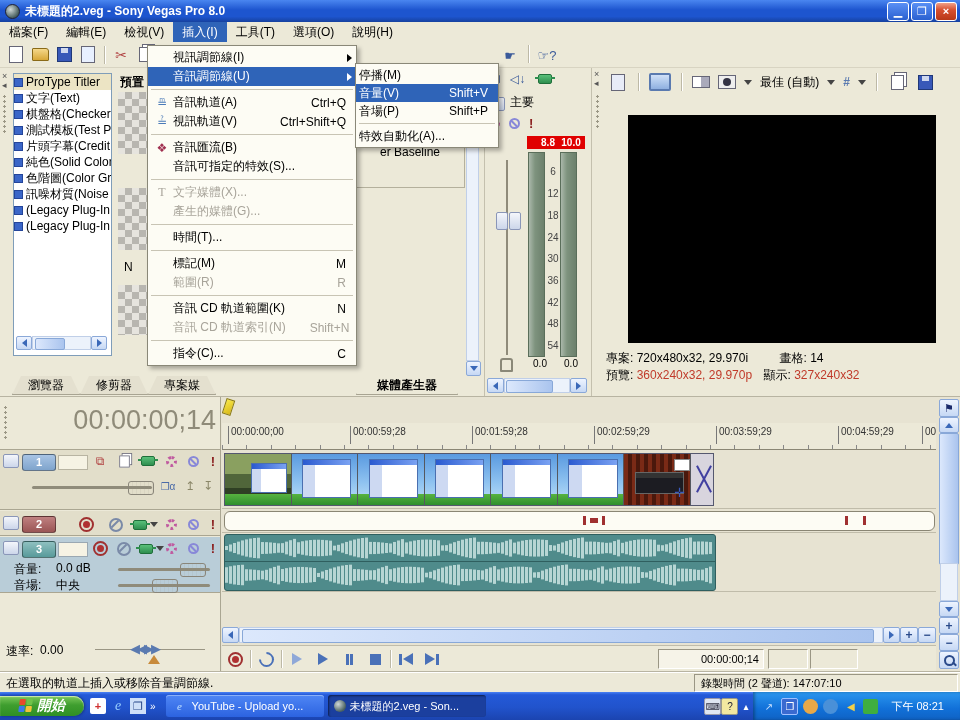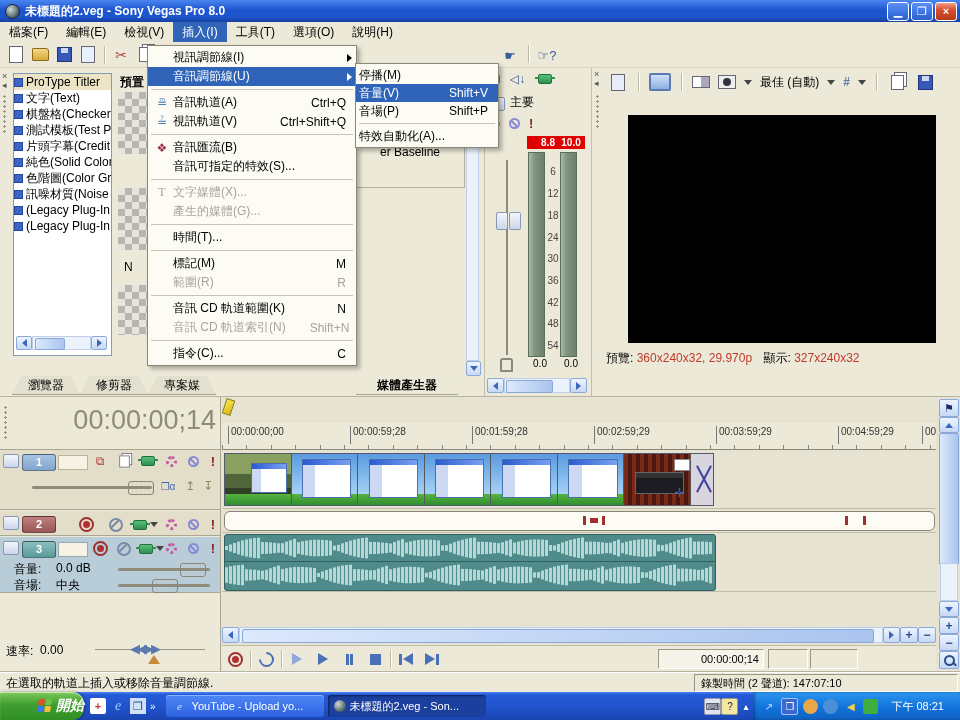--- a/index.html
+++ b/index.html
@@ -96,22 +96,22 @@
   .tbtn{width:26px;height:22px;display:flex;align-items:center;justify-content:center;gap:1px;}
   .pbar{width:3px;height:11px;background:#4a71b8;}
   .ptri{width:0;height:0;border-top:6px solid transparent;border-bottom:6px solid transparent;border-left:10px solid #4a71b8;}
   .ptri.pale{border-left-color:#8fa8d8;}
   .stopsq{width:11px;height:11px;background:#4a71b8;}
   .loopc{width:11px;height:11px;border:2px solid #4a71b8;border-left-color:transparent;border-radius:50%;transform:rotate(45deg);}
   
   .statusbar{left:0;top:672px;width:960px;height:20px;background:#ece9d8;border-top:1px solid #fff;box-shadow:0 -1px 0 #b8b4a2;display:flex;align-items:center;}
   .scell{border:1px solid;border-color:#9a9684 #fff #fff #9a9684;height:16px;line-height:16px;padding:0 6px;font-size:11px;}
   .taskbar{left:0;top:692px;width:960px;height:28px;background:linear-gradient(#4a82f4 0%,#2459d8 10%,#2153cc 55%,#1b44b0 100%);display:flex;align-items:center;}
-  .startbtn{height:28px;width:84px;border-radius:0 12px 12px 0;background:linear-gradient(#7cc95c,#3f9e2f 45%,#2f8f24);
-    display:flex;align-items:center;justify-content:flex-end;gap:4px;color:#fff;font-weight:bold;font-style:italic;font-size:14px;
+  .startbtn{height:20px;width:84px;border-radius:0 12px 12px 0;background:linear-gradient(#7cc95c,#3f9e2f 45%,#2f8f24);
+    display:flex;align-items:center;justify-content:center;gap:4px;color:#fff;font-weight:bold;font-style:italic;font-size:14px;
     box-shadow:inset 0 1px 1px #cfe8b0,1px 0 3px rgba(0,0,0,.4);}
   .winlogo{width:14px;height:14px;display:grid;grid-template-columns:6px 6px;grid-template-rows:6px 6px;gap:1px;transform:skewX(-8deg);}
   .winlogo i{border-radius:1px;}
   .taskbtn{height:22px;margin-left:4px;border-radius:3px;display:flex;align-items:center;gap:4px;padding:0 6px;color:#fff;font-size:11px;
     background:linear-gradient(#4f86f5,#2c63e0);box-shadow:inset 0 1px 0 #8ab0f8;white-space:nowrap;overflow:hidden;}
   .taskbtn.pressed{background:#1b3f9e;box-shadow:inset 1px 1px 2px rgba(0,0,0,.5);}
   .qlicon{width:16px;height:16px;display:flex;align-items:center;justify-content:center;font-size:11px;color:#fff;}
   .tray{margin-left:auto;height:28px;display:flex;align-items:center;}
   .trayicons{height:28px;display:flex;align-items:center;gap:5px;padding:0 8px;background:linear-gradient(#2a96ef,#1170d8 60%,#0f62c4);box-shadow:inset 2px 0 3px rgba(0,0,0,.3);}
   .clock{color:#fff;font-size:11px;padding:0 8px;}
@@ -328,20 +328,26 @@
       <span class="vsep"></span>
       <span class="tbi">
           <span class="copyicon"></span>
         </span>
       <span class="tbi">
           <span class="floppyicon"></span>
         </span>
     </div>
     <div class="abs" style="left:36px;top:47px;width:308px;height:228px;background:#000;"></div>
     <div class="abs" style="left:14px;top:282px;font-size:12px;">
+      <div>
+        <span>專案:</span>
+        <span>720x480x32, 29.970i</span>
+        <span style="margin-left:28px;">畫格:</span>
+        <span>14</span>
+      </div>
       <div>
         <span>預覽:</span>
         <span style="color:#c03a2a;">360x240x32, 29.970p</span>
         <span style="margin-left:8px;">顯示:</span>
         <span style="color:#c03a2a;">327x240x32</span>
       </div>
     </div>
   </div>
 
   <div class="abs" style="left:0;top:396px;width:960px;height:276px;background:#e7e3d2;border-top:1px solid #b8b4a2;">

